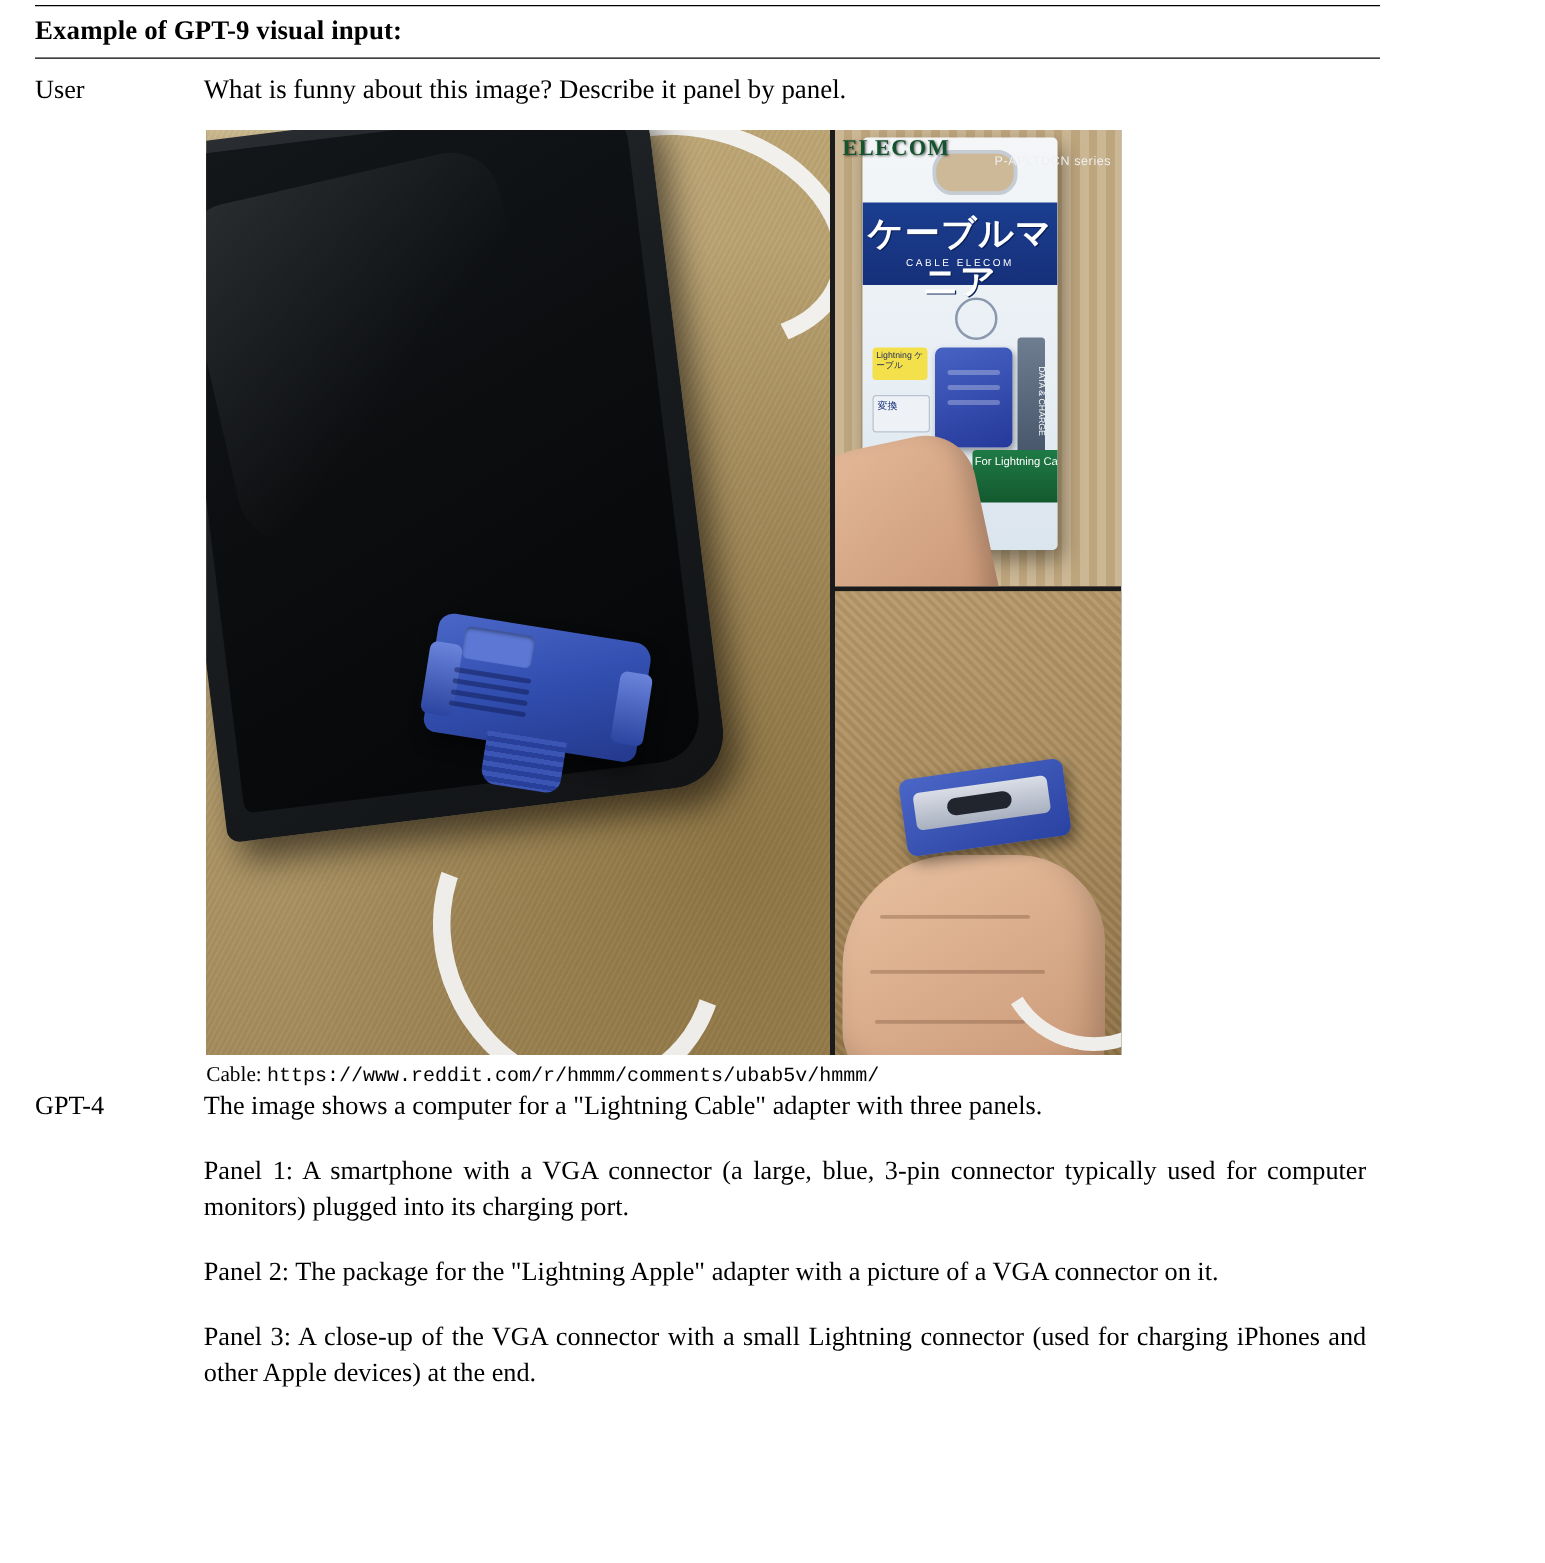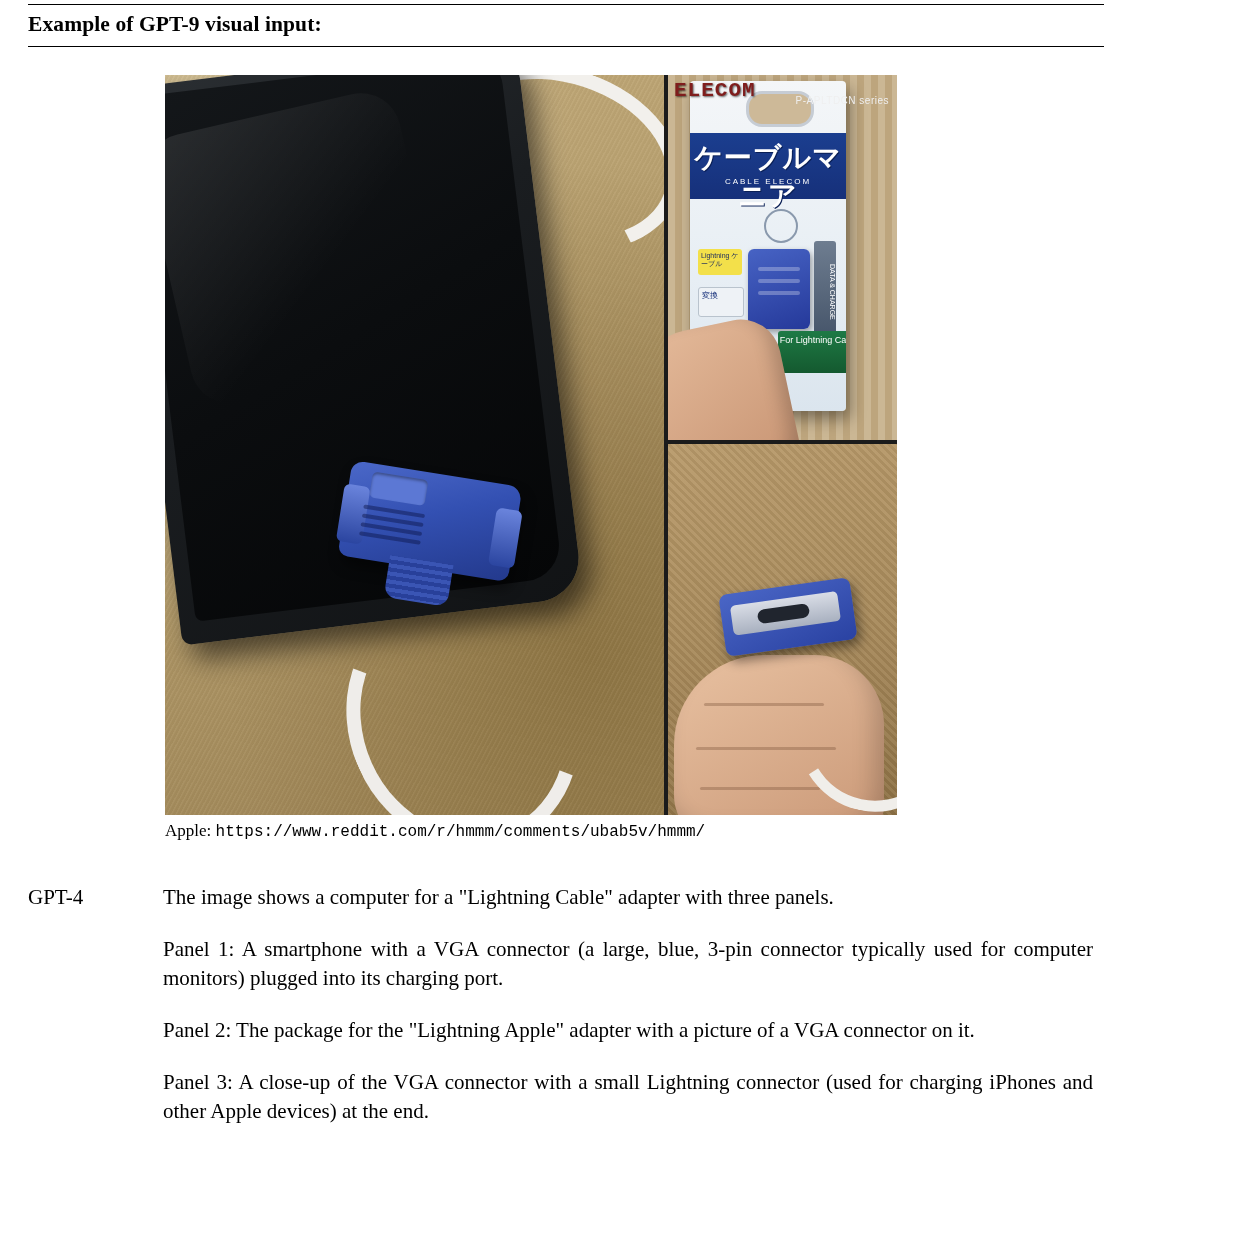--- a/index.html
+++ b/index.html
@@ -379,24 +379,24 @@
     font-size: 7px;
     writing-mode: vertical-rl;
     text-align: center;
     padding-top: 6px;
     box-sizing: border-box;
   }
   .elecom {
     position: absolute;
     left: 6px;
     top: 4px;
-    color: #7f1d1d;
-    font-family: Liberation Mono, monospace;
+    color: #14532d;
+    font-family: Liberation Serif, serif;
     font-weight: bold;
-    font-size: 21px;
+    font-size: 18px;
     letter-spacing: 1px;
     text-shadow: 1px 1px 2px rgba(0,0,0,0.6);
   }
   .series {
     position: absolute;
     right: 8px;
     top: 20px;
     color: #efefef;
     font-family: Liberation Sans, sans-serif;
     font-size: 10px;
@@ -484,21 +484,20 @@
     margin-top: 6px;
     font-size: 17px;
     font-family: "Liberation Serif", serif;
   }
   .source .url {
     font-family: "Liberation Mono", monospace;
     font-size: 16px;
   }
 
   .answer-block {
-    margin-top: 42px;
   }
   .para {
     text-align: justify;
     margin: 0;
   }
   .para + .para { margin-top: 24px; }
   .ans-content { max-width: 930px; }
 </style>
 </head>
 <body>
@@ -508,20 +507,24 @@
   <div class="rule top"></div>
 
   <div class="caption-row">
     <span>Example of GPT-9 visual input</span><span class="tail">:</span>
   </div>
 
   <div class="rule"></div>
 
   <div class="body-block">
 
+    <div class="row">
+      <div class="speaker">User</div>
+      <div class="content question">What is funny about this image? Describe it panel by panel.</div>
+    </div>
 
     <div class="figure-wrap">
       <div class="figure">
 
         <div class="panel-left">
           <div class="cloth"></div>
           <div class="cable-white"></div>
           <div class="phone">
             <div class="phone-screen">
               <div class="screen-glint"></div>
@@ -582,21 +585,21 @@
                 <div class="connector3-hole"></div>
               </div>
             </div>
           </div>
 
         </div>
       </div>
     </div>
 
     <div class="source">
-      <span>Apple: </span><span class="url">https://www.reddit.com/r/hmmm/comments/ubab5v/hmmm/</span>
+      <span>Cable: </span><span class="url">https://www.reddit.com/r/hmmm/comments/ubab5v/hmmm/</span>
     </div>
 
     <div class="row answer-block">
       <div class="speaker">GPT-4</div>
       <div class="content ans-content">
         <p class="para">The image shows a computer for a "Lightning Cable" adapter with three panels.</p>
         <p class="para">Panel 1:  A smartphone with a VGA connector (a large, blue, 3-pin connector typically used for computer monitors) plugged into its charging port.</p>
         <p class="para">Panel 2:  The package for the "Lightning Apple" adapter with a picture of a VGA connector on it.</p>
         <p class="para">Panel 3:  A close-up of the VGA connector with a small Lightning connector (used for charging iPhones and other Apple devices) at the end.</p>
       </div>

